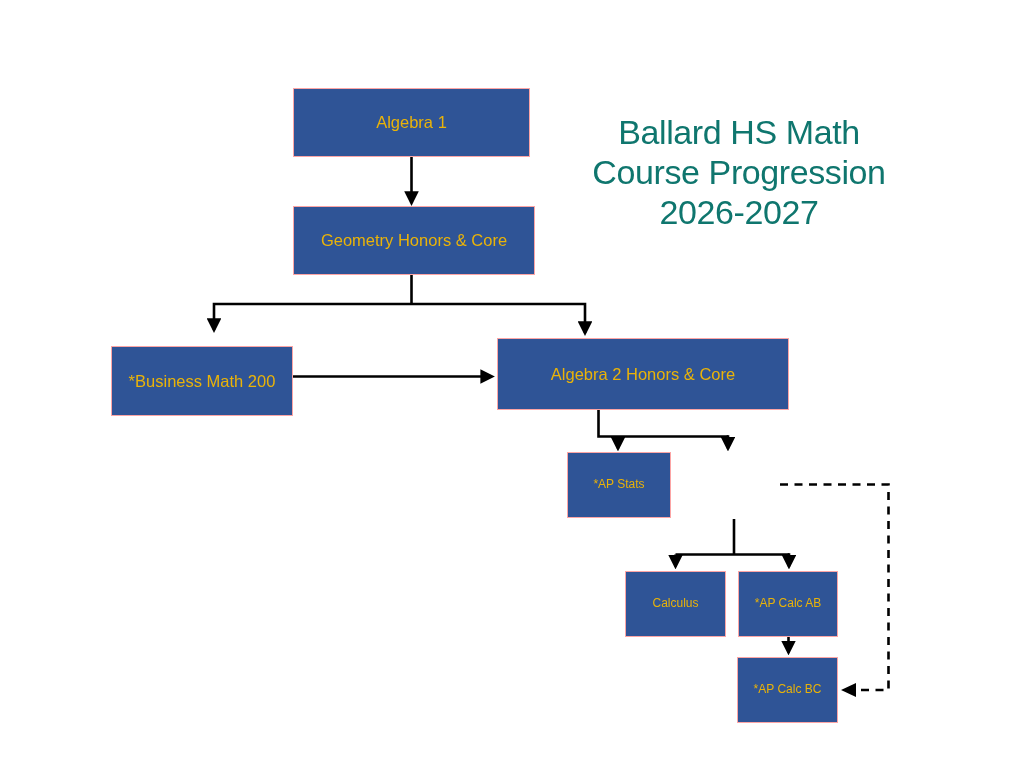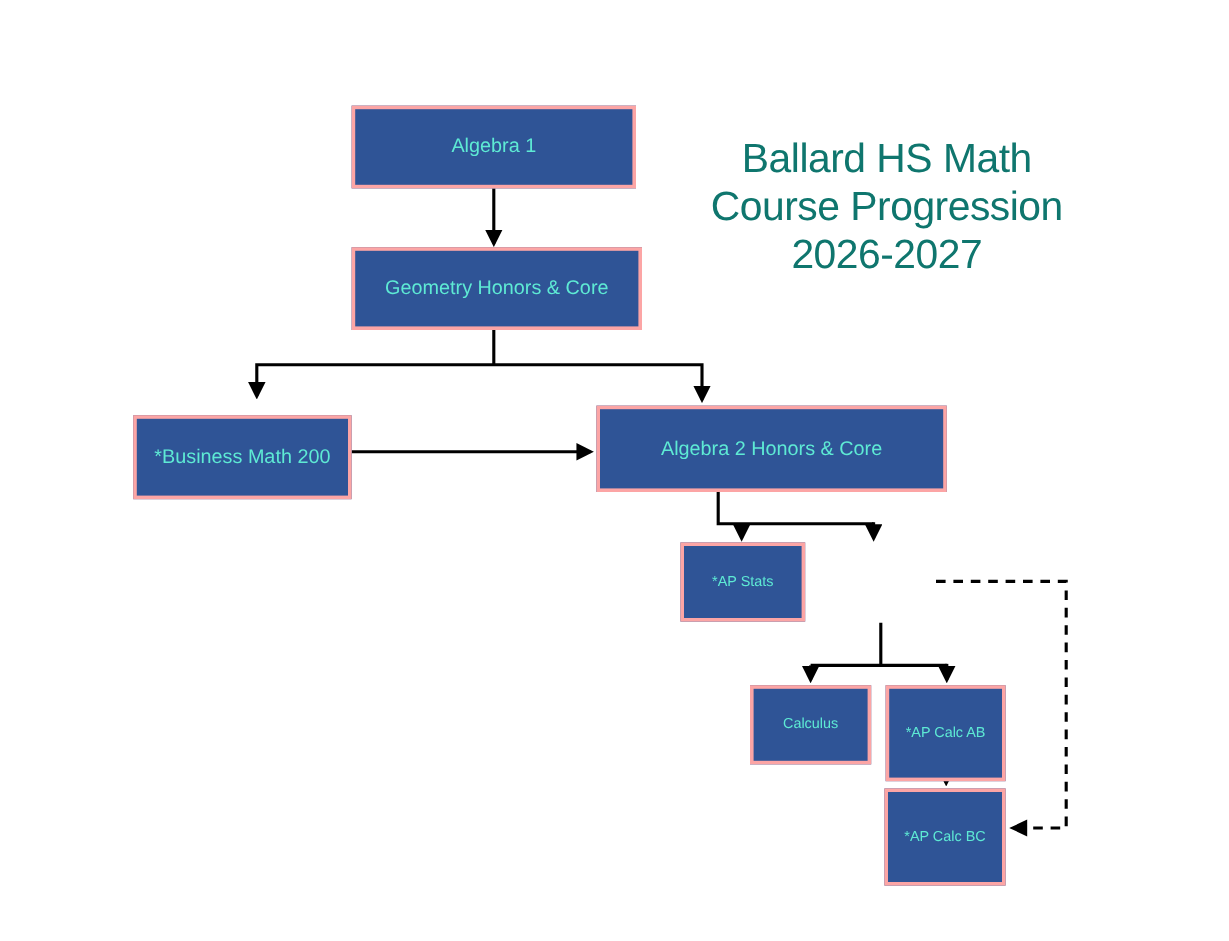--- a/index.html
+++ b/index.html
@@ -7,36 +7,36 @@
     position:relative;width:1024px;height:784px;background:#ffffff;overflow:hidden;
     font-family:"Liberation Sans", sans-serif;
   }
   .connectors{position:absolute;left:0;top:0;width:1024px;height:784px;pointer-events:none;}
   .title{
     position:absolute;left:556px;top:112px;width:366px;
     text-align:center;font-size:34px;line-height:40px;letter-spacing:-0.4px;
     color:#0f766e;white-space:pre-line;
   }
   .node{
-    position:absolute;background:#2f5496;border:3px solid #fca5a5;
-    color:#5eead4;display:flex;align-items:center;justify-content:center;
+    position:absolute;background:#2f5496;border:1px solid #fca5a5;
+    color:#eab308;display:flex;align-items:center;justify-content:center;
     text-align:center;box-sizing:border-box;
   }
   .node span{white-space:pre-line;}
   .node-lg{font-size:16.5px;}
   .node-sm{font-size:12px;line-height:1.45;}
   .n-algebra1      {left:293px;top:88px; width:237px;height:69px;}
   .n-geometry      {left:293px;top:206px;width:242px;height:69px;}
   .n-business      {left:111px;top:346px;width:182px;height:70px;}
   .n-algebra2      {left:497px;top:338px;width:292px;height:72px;}
   .n-apstats       {left:567px;top:452px;width:104px;height:66px;}
   .n-precalc       {left:677px;top:452px;width:103px;height:67px;}
   .n-calculus      {left:625px;top:571px;width:101px;height:66px;}
-  .n-apcalcab      {left:738px;top:571px;width:100px;height:80px;}
-  .n-apcalcbc      {left:737px;top:657px;width:101px;height:81px;}
+  .n-apcalcab      {left:738px;top:571px;width:100px;height:66px;}
+  .n-apcalcbc      {left:737px;top:657px;width:101px;height:66px;}
 </style>
 </head>
 <body>
 
 <div class="canvas">
 
   <svg class="connectors" viewBox="0 0 1024 784" xmlns="http://www.w3.org/2000/svg">
     <defs>
       <marker id="ah" viewBox="0 0 10 10" refX="8" refY="5" markerWidth="5.6" markerHeight="5.6" orient="auto-start-reverse">
         <path d="M0 0 L10 5 L0 10 Z" fill="#000"></path>

